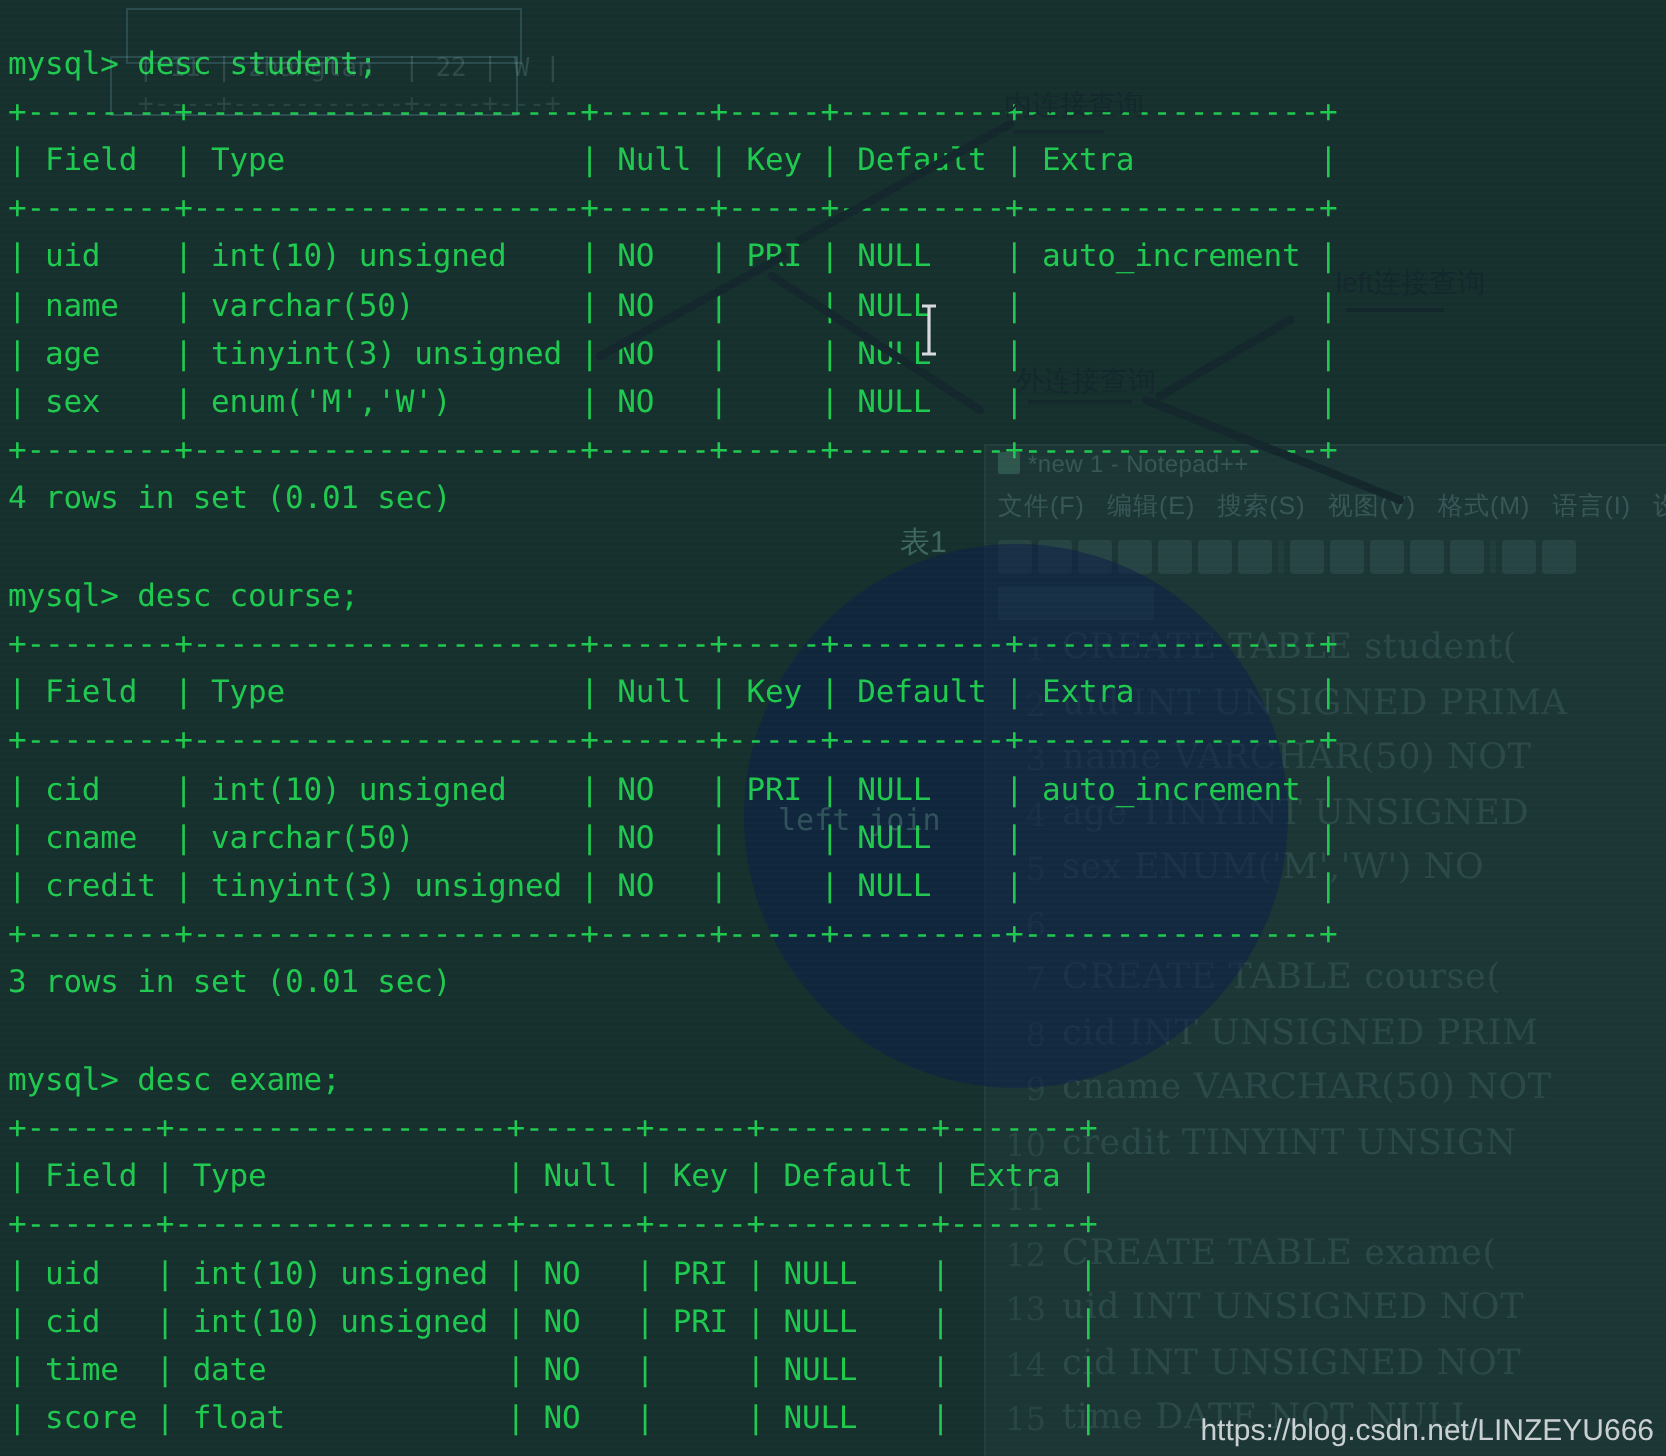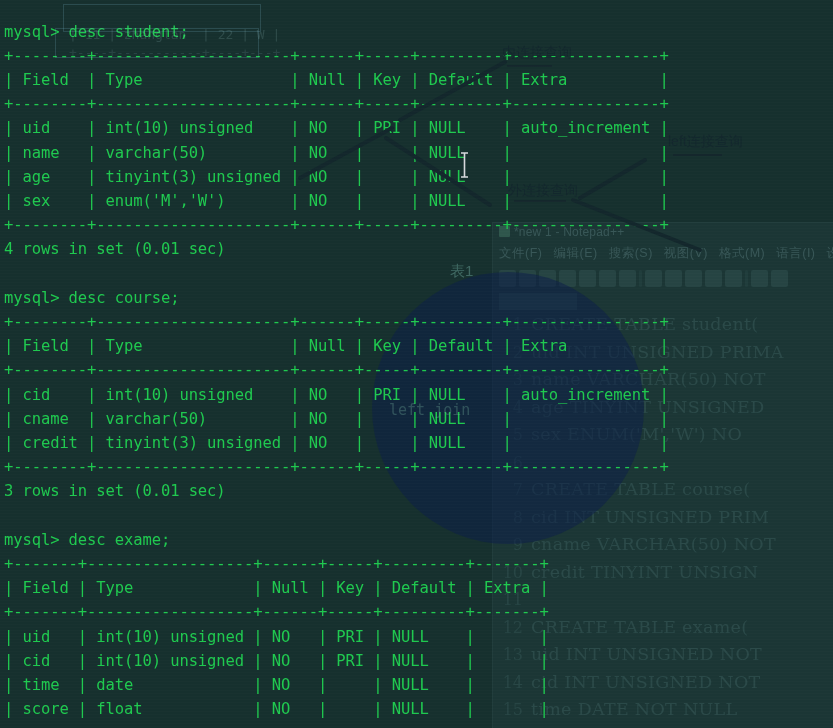--- a/index.html
+++ b/index.html
@@ -340,13 +340,14 @@
   <div class="cn-label" style="left:668px;top:133px;">left连接查询</div>
   <div class="ghost-t1" style="left:450px;top:262px;">表1</div>
   <div class="ghost-lj" style="left:389px;top:401px;">left join</div>
 
   <svg id="ibeam" viewBox="0 0 11 26" xmlns="http://www.w3.org/2000/svg">
     <path d="M2 1 H9 M5.5 1 V25 M2 25 H9" stroke="#d7d9dd" stroke-width="1.6" fill="none"></path>
   </svg>
 
   <div id="scan"></div>
 
+  <div id="watermark">https://blog.csdn.net/LINZEYU666</div>
 </div>
 
 </body></html>

